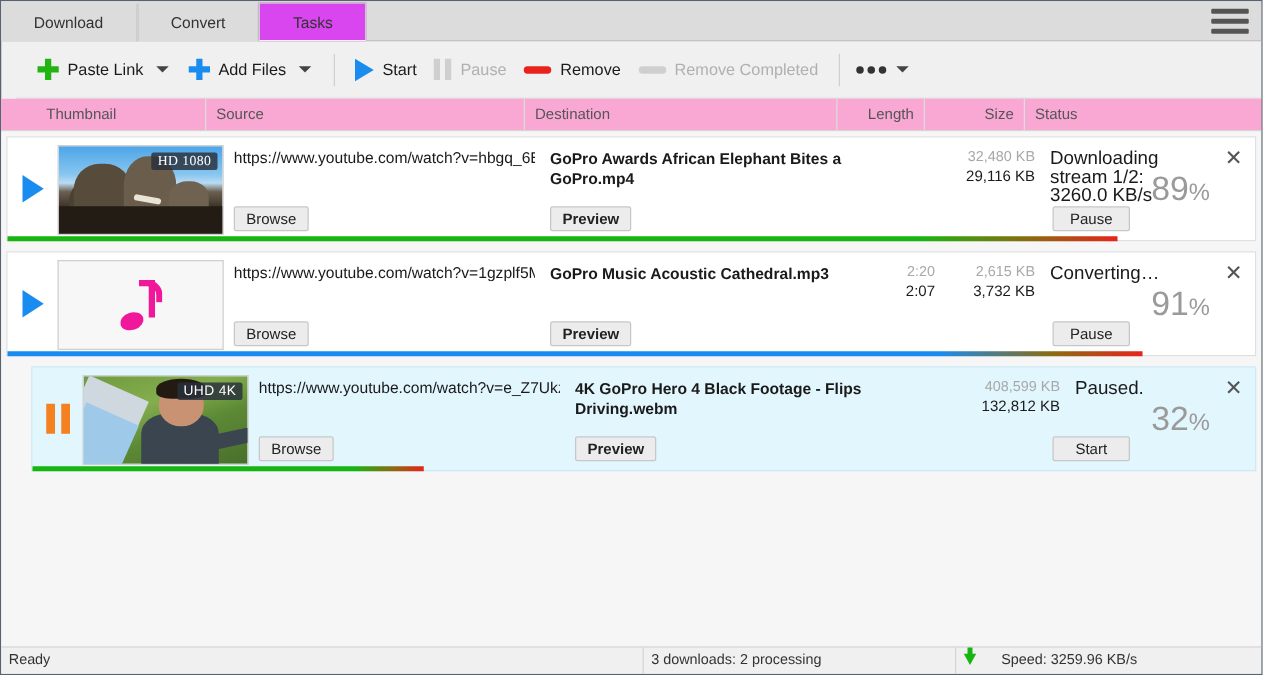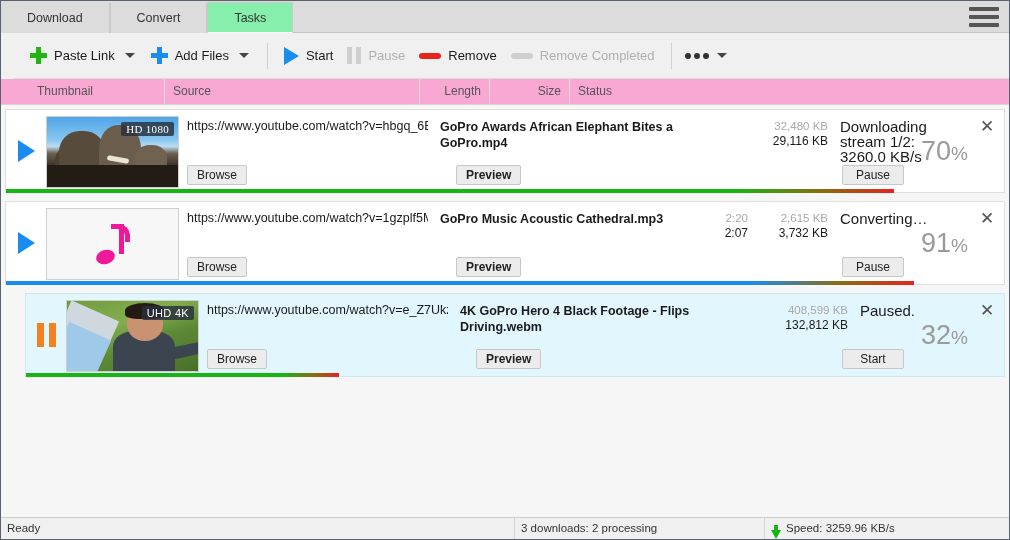--- a/index.html
+++ b/index.html
@@ -20,21 +20,21 @@
     border-bottom:1px solid #c4c4c4;
   }
   .tab{
     height:30px;line-height:30px;padding:0 26px;box-sizing:border-box;
     font-size:12.5px;color:#333;text-align:center;cursor:default;
     border-left:1px solid #c9c9c9;border-right:1px solid #c9c9c9;
     background:#dcdcdc;position:relative;top:1px;
   }
   .tab:first-child{border-left:none;}
   .tab.active{
-    background:#86efac;border-top:1px solid #c9c9c9;height:31px;line-height:31px;
+    background:#d946ef;border-top:1px solid #c9c9c9;height:31px;line-height:31px;
     border-bottom:1px solid #f7f7f7;
   }
   .hamburger{
     position:absolute;right:10px;top:6px;width:30px;height:20px;
     display:flex;flex-direction:column;justify-content:space-between;cursor:pointer;
   }
   .hamburger i{display:block;height:4px;background:#555;border-radius:1px;}
   
   .toolbar{
     height:45px;background:#f0f0f0;display:flex;align-items:center;
@@ -137,35 +137,35 @@
     position:absolute;right:36px;top:26px;font-size:27px;color:#9a9a9a;
     font-weight:300;letter-spacing:0;white-space:nowrap;
   }
   .pct .sign{font-size:19px;}
   .btn{
     position:absolute;bottom:7px;height:20px;line-height:19px;min-width:58px;
     background:#ececec;border:1px solid #c7c7c7;border-radius:2px;
     font-size:12px;color:#222;text-align:center;padding:0 9px;box-sizing:border-box;cursor:pointer;
   }
   .btn-browse{left:6px;}
-  .btn-preview{left:20px;}
+  .btn-preview{left:4px;}
   .btn-action{right:100px;min-width:62px;}
   .closex{
     position:absolute;right:8px;top:8px;width:18px;height:18px;cursor:pointer;
     color:#555;font-size:17px;line-height:17px;text-align:center;font-weight:300;
   }
   
   .statusbar{
     height:21px;flex:0 0 auto;background:#f0f0f0;border-top:1px solid #cfcfcf;
     display:flex;align-items:center;font-size:11.5px;color:#333;
   }
   .sb-cell{height:21px;line-height:21px;box-sizing:border-box;padding:0 6px;}
   .sb-ready{flex:1 1 auto;}
   .sb-dl{width:250px;border-left:1px solid #d4d4d4;}
-  .sb-speed{width:245px;border-left:1px solid #d4d4d4;display:flex;align-items:flex-end;gap:5px;}
+  .sb-speed{width:245px;border-left:1px solid #d4d4d4;display:flex;align-items:flex-start;gap:20px;}
   .arrowdown{width:0;height:0;border-left:5px solid transparent;border-right:5px solid transparent;border-top:9px solid #17b512;position:relative;}
   .arrowwrap{position:relative;width:10px;height:14px;display:flex;align-items:flex-end;justify-content:center;}
   .arrowwrap:before{content:"";position:absolute;top:0;left:3px;width:4px;height:7px;background:#17b512;}
 </style>
 </head>
 <body>
 
 <div class="app">
 
   <div class="tabstrip">
@@ -223,20 +223,21 @@
       <i></i>
       <i></i>
       <i></i>
       <span class="caret" style="margin-left:5px;margin-right:0"></span>
     </div>
   </div>
 
   <div class="colhead">
     <div class="cell ch-thumb">Thumbnail</div>
     <div class="cell ch-src">Source</div>
+    <div class="cell ch-dest">Destination</div>
     <div class="cell ch-len">Length</div>
     <div class="cell ch-size">Size</div>
     <div class="cell ch-status">Status</div>
   </div>
 
   <div class="list">
 
     <div class="task">
       <div class="statecol">
         <span class="state-play"></span>
@@ -263,21 +264,21 @@
         <div class="muted"></div>
         <div class="strong"></div>
       </div>
       <div class="sizecol">
         <div class="muted">32,480 KB</div>
         <div class="strong">29,116 KB</div>
       </div>
       <div class="statuscol">
         <div class="statustext">Downloading stream 1/2:</div>
         <div class="statustext">3260.0 KB/s</div>
-        <div class="pct"><span>70</span><span class="sign">%</span></div>
+        <div class="pct"><span>89</span><span class="sign">%</span></div>
         <div class="btn btn-action">Pause</div>
         <div class="closex">✕</div>
       </div>
       <div class="pbar">
         <div class="pb-fill" style="width: 89%; background: linear-gradient(to right, rgb(23, 181, 18) 0%, rgb(23, 181, 18) 82%, rgb(138, 107, 16) 92%, rgb(232, 35, 28) 100%);"></div>
       </div>
     </div>
 
     <div class="task">
       <div class="statecol">

